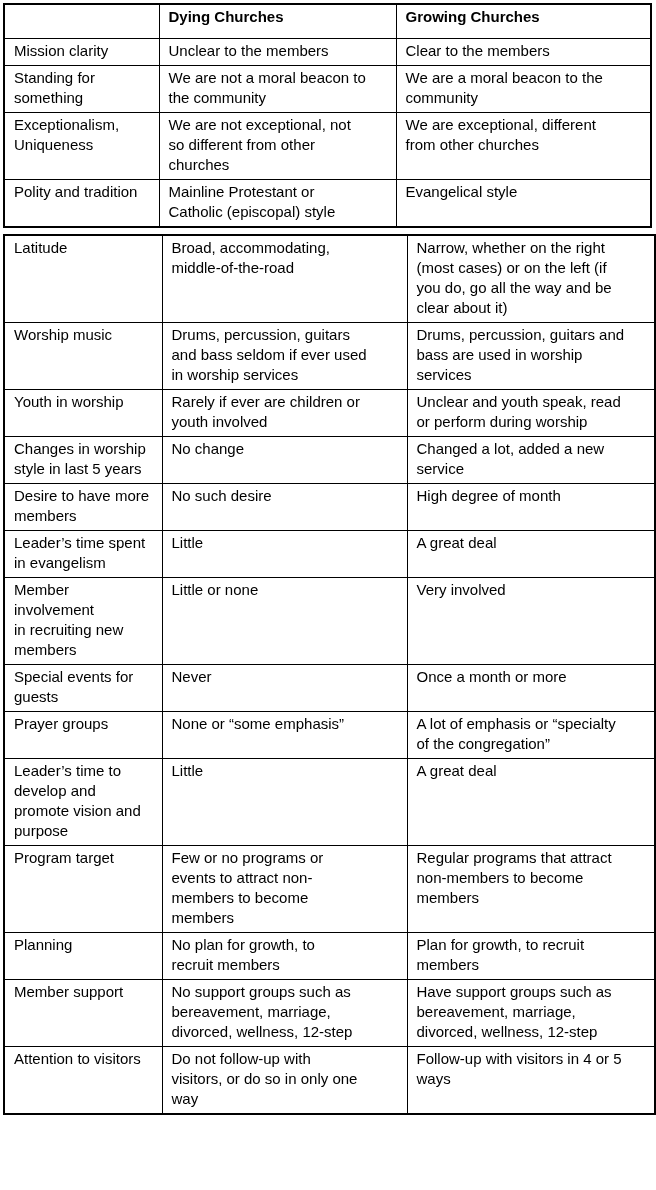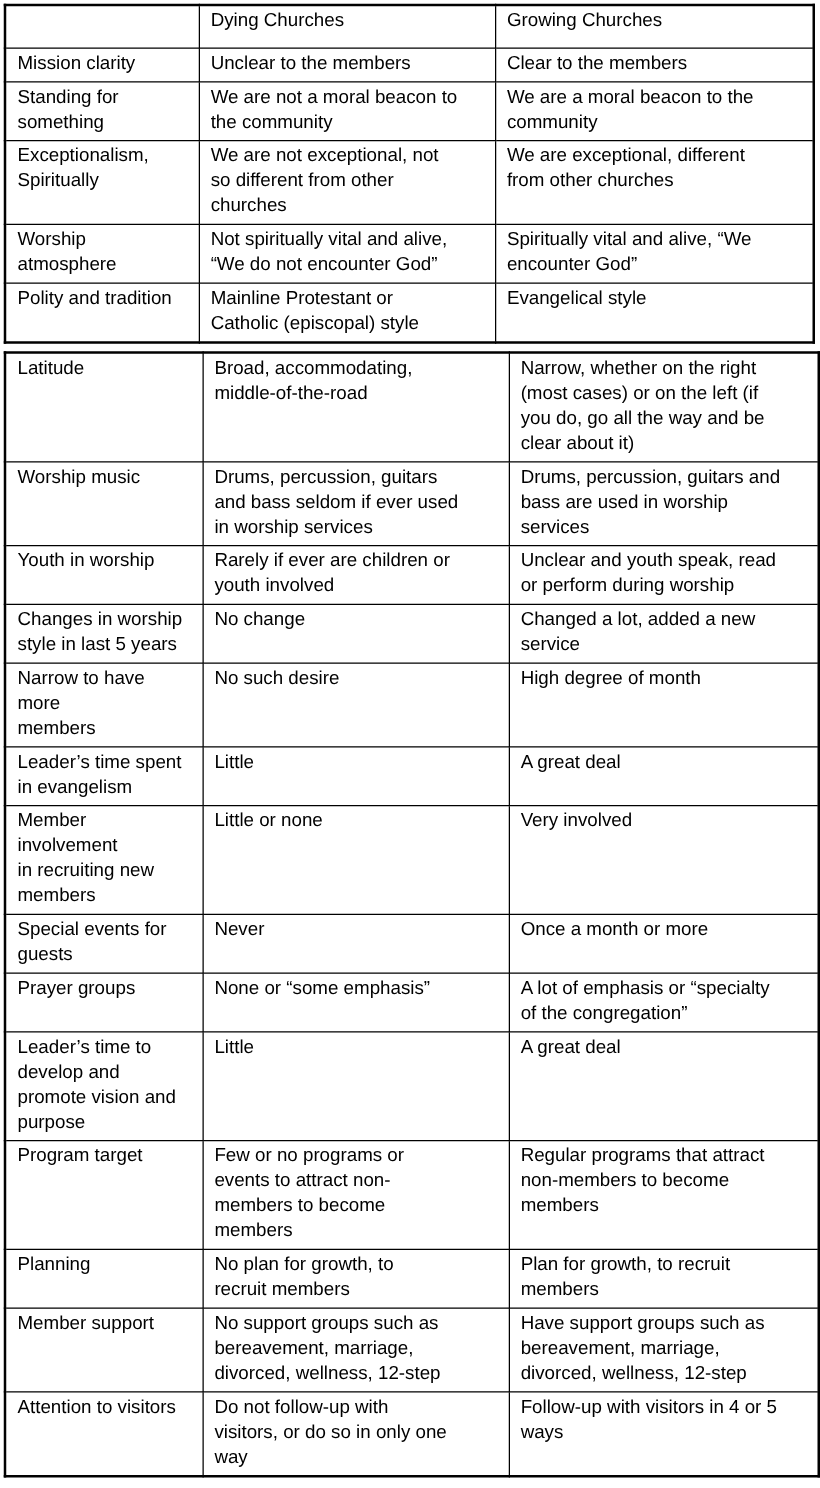--- a/index.html
+++ b/index.html
@@ -32,21 +32,21 @@
     border: 1px solid #000000;
     vertical-align: top;
     text-align: left;
     font-size: 15px;
     line-height: 20px;
     padding: 2px 8px 4px 9px;
     white-space: pre-line;
     overflow-wrap: break-word;
   }
   th {
-    font-weight: normal;
+    font-weight: bold;
     padding-bottom: 11px;
     margin-left: 28px;
   }
   #table1 col.c0 { width: 155px; }
   #table1 col.c1 { width: 237px; }
   #table1 col.c2 { width: 255px; }
   #table2 col.c0 { width: 158px; }
   #table2 col.c1 { width: 245px; }
   #table2 col.c2 { width: 248px; }
 </style>
@@ -77,34 +77,26 @@
         <tr>
           <td>Standing for
 something</td>
           <td>We are not a moral beacon to
 the community</td>
           <td>We are a moral beacon to the
 community</td>
         </tr>
         <tr>
           <td>Exceptionalism,
-Spiritually</td>
+Uniqueness</td>
           <td>We are not exceptional, not
 so different from other
 churches</td>
           <td>We are exceptional, different
 from other churches</td>
-        </tr>
-        <tr>
-          <td>Worship
-atmosphere</td>
-          <td>Not spiritually vital and alive,
-“We do not encounter God”</td>
-          <td>Spiritually vital and alive, “We
-encounter God”</td>
         </tr>
         <tr>
           <td>Polity and tradition</td>
           <td>Mainline Protestant or
 Catholic (episcopal) style</td>
           <td>Evangelical style</td>
         </tr>
       </tbody>
   </table>
 
@@ -141,21 +133,21 @@
 or perform during worship</td>
         </tr>
         <tr>
           <td>Changes in worship
 style in last 5 years</td>
           <td>No change</td>
           <td>Changed a lot, added a new
 service</td>
         </tr>
         <tr>
-          <td>Narrow to have more
+          <td>Desire to have more
 members</td>
           <td>No such desire</td>
           <td>High degree of month</td>
         </tr>
         <tr>
           <td>Leader’s time spent
 in evangelism</td>
           <td>Little</td>
           <td>A great deal</td>
         </tr>

